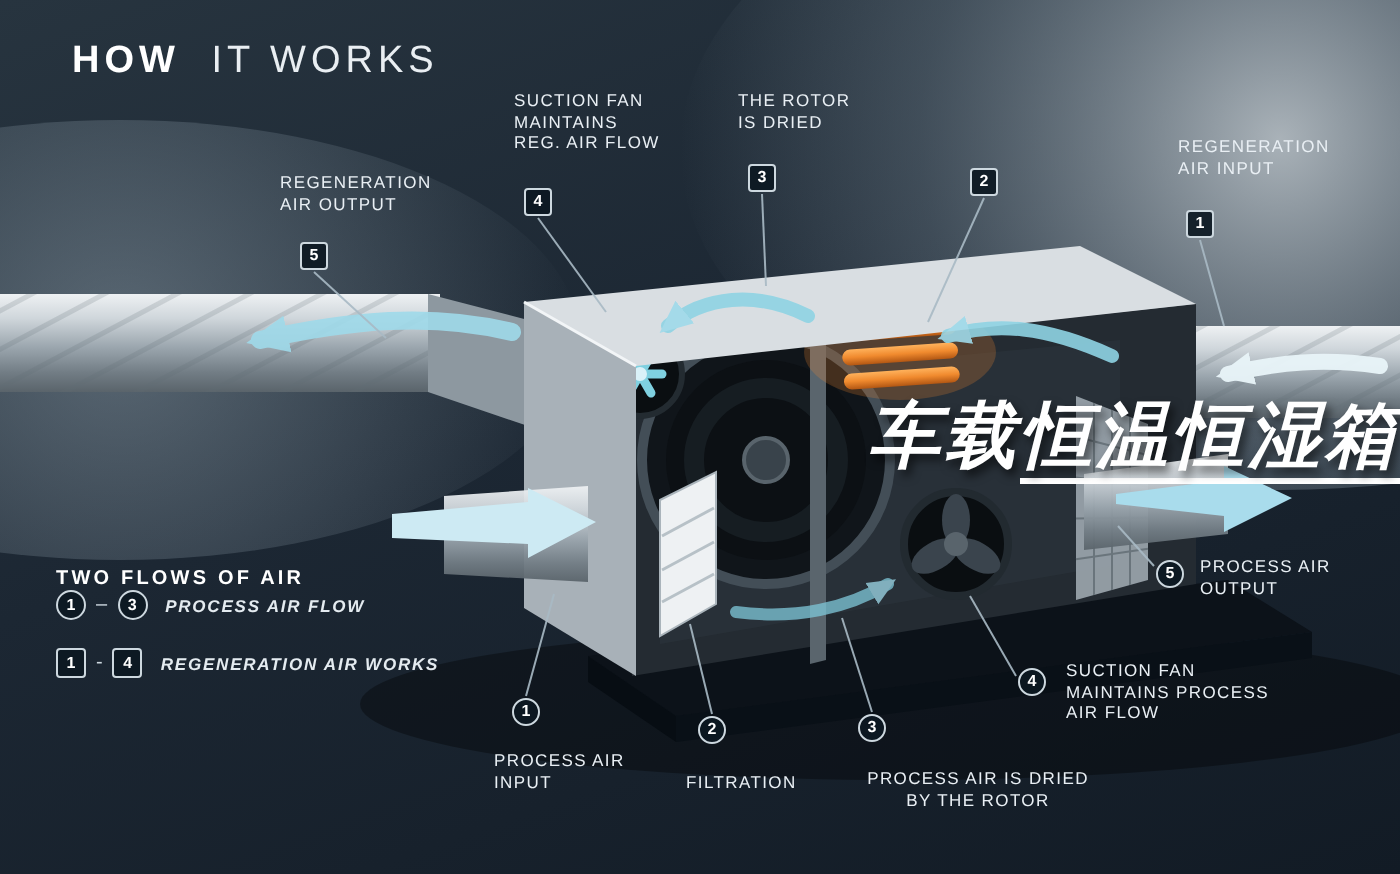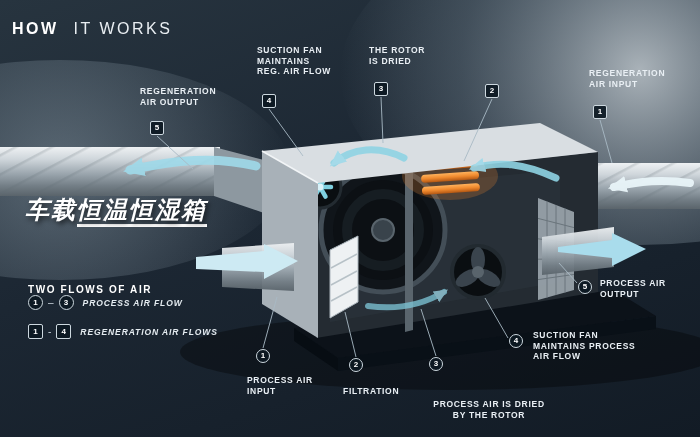--- a/index.html
+++ b/index.html
@@ -3,48 +3,48 @@
 <meta charset="utf-8">
 <style>
   html,body { margin:0; padding:0; background:#0d141c; }
   .stage {
     position:relative; width:700px; height:437px; overflow:hidden;
     background:linear-gradient(160deg,#27343f 0%, #1c2733 45%, #121b25 100%);
     font-family:"Liberation Sans", sans-serif;
   }
   .stage svg.scene { position:absolute; inset:0; }
 
-  .title { position:absolute; left:12px; top:20px; font-size:16px; letter-spacing:2.5px; color:#ffffff; z-index:20; }
+  .title { position:absolute; left:36px; top:20px; font-size:19px; letter-spacing:2.5px; color:#ffffff; z-index:20; }
   .title .b { font-weight:700; }
   .title .r { font-weight:300; margin-left:8px; color:#e9eef2; }
 
   .co-label {
-    position:absolute; z-index:20; color:#e9eff4; font-size:8.5px; font-weight:700;
+    position:absolute; z-index:20; color:#e9eff4; font-size:8.5px; font-weight:400;
     letter-spacing:.7px; line-height:10.5px; white-space:pre-line;
   }
-  .co-label.center { text-align:center;margin-top:15px; }
+  .co-label.center { text-align:center; }
 
   .badge {
     position:absolute; z-index:21; width:14px; height:14px; box-sizing:border-box;
     border:1px solid #cdd8df; background:rgba(12,24,34,.92); color:#fff;
     font-size:8px; font-weight:700; line-height:12px; text-align:center;
   }
   .badge.square { border-radius:2px; }
   .badge.circle { border-radius:50%; }
   .badge.inline { position:static; display:inline-block; width:15px; height:15px; line-height:13px; flex:0 0 auto; }
 
   .legend { position:absolute; left:28px; top:284px; z-index:20; }
   .legend-title { font-size:10px; font-weight:700; letter-spacing:1.6px; color:#ffffff; }
   .legend-row { display:flex; align-items:center; margin-bottom:14px; }
   .legend-dash { color:#cdd8df; font-size:10px; margin:0 5px; }
   .legend-label { font-size:8.5px; font-weight:700; letter-spacing:.9px; color:#e4ebf0; margin-left:9px;font-style:italic; }
 
   .watermark {
-    position:absolute; left:0; right:0; top:194px; z-index:30; text-align:left;
-    font-size:24px; font-weight:700; font-style:italic; letter-spacing:2px; color:#ffffff;
+    position:absolute; left:0; right:0; top:194px; z-index:30; text-align:right;
+    font-size:36px; font-weight:700; font-style:italic; letter-spacing:2px; color:#ffffff;
     text-shadow:2px 3px 5px rgba(0,0,0,.6);
     margin-left:25px;
   }
   .watermark .u { border-bottom:3px solid #ffffff; padding-bottom:1px; }
 </style>
 </head>
 <body>
 
 <div class="stage">
 
@@ -255,17 +255,17 @@
     <div class="legend-row">
       <span class="badge circle inline">1</span>
       <span class="legend-dash">–</span>
       <span class="badge circle inline">3</span>
       <span class="legend-label">PROCESS AIR FLOW</span>
     </div>
     <div class="legend-row">
       <span class="badge square inline">1</span>
       <span class="legend-dash">-</span>
       <span class="badge square inline">4</span>
-      <span class="legend-label">REGENERATION AIR FLOWS</span>
+      <span class="legend-label">REGENERATION AIR WORKS</span>
     </div>
   </div>
 
 </div>
 
 </body></html>

